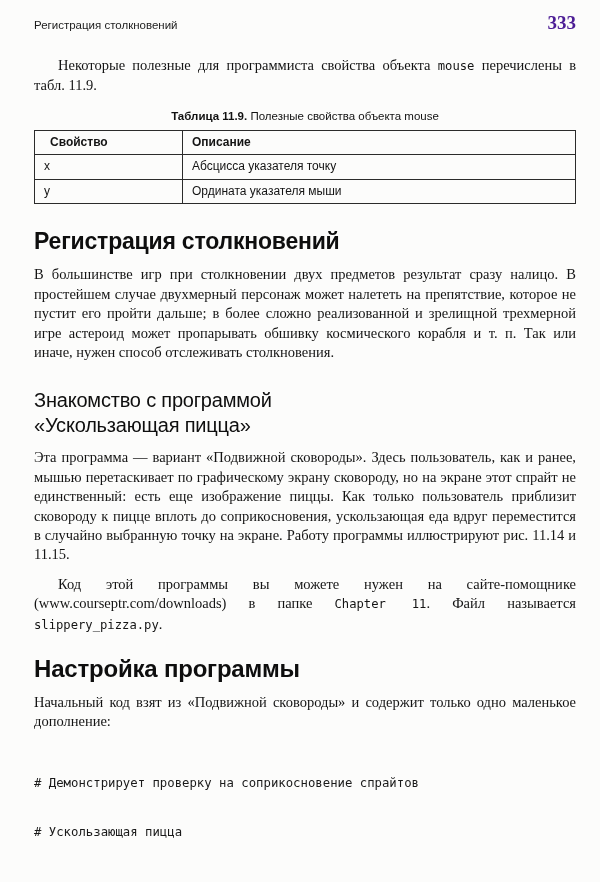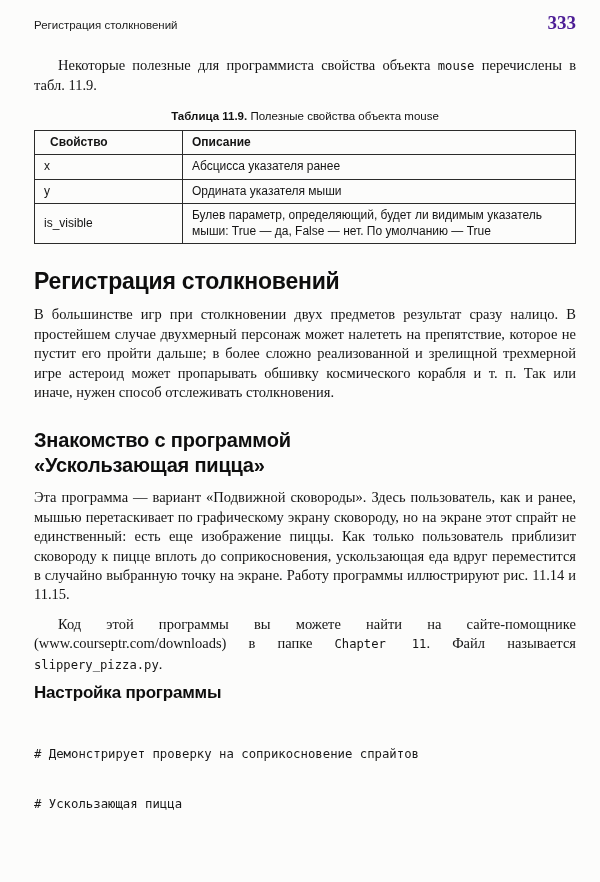--- a/index.html
+++ b/index.html
@@ -72,29 +72,29 @@
 
   
   h1.sec {
     font-family:"Liberation Sans", sans-serif;
     font-weight:bold; font-size:23px; color:#0e0e0e;
     letter-spacing:-0.2px;
     margin-top:24px;
   }
   h2.sec {
     font-family:"Liberation Sans", sans-serif;
-    font-weight:bold; font-size:20px; line-height:25px; color:#0e0e0e;
+    font-weight:normal; font-size:20px; line-height:25px; color:#0e0e0e;
     letter-spacing:-0.2px;
     margin-top:26px;
   }
   h3.sec {
     font-family:"Liberation Sans", sans-serif;
-    font-weight:bold; font-size:17px; color:#0e0e0e;
+    font-weight:bold; font-size:24px; color:#0e0e0e;
     letter-spacing:-0.2px;
-    margin-top:8px;
+    margin-top:20px;
   }
 
   
   .code-block {
     margin-top:10px;
     font-family:"DejaVu Sans Mono", monospace;
     font-size:12.3px; line-height:16.5px;
     color:#1a1a1a;
     white-space:pre;
   }
@@ -116,41 +116,38 @@
   <table class="props">
     <thead>
       <tr>
         <th class="col-prop">Свойство</th>
         <th>Описание</th>
       </tr>
     </thead>
     <tbody>
       <tr>
         <td class="mono">x</td>
-        <td>Абсцисса указателя ранее</td>
+        <td>Абсцисса указателя точку</td>
       </tr>
       <tr>
         <td class="mono">y</td>
         <td>Ордината указателя мыши</td>
-      </tr>
-      <tr>
-        <td class="mono">is_visible</td>
-        <td>Булев параметр, определяющий, будет ли видимым указатель мыши: True — да, False — нет. По умолчанию — True</td>
       </tr>
     </tbody>
   </table>
 
   <h1 class="sec">Регистрация столкновений</h1>
   <p class="body">В большинстве игр при столкновении двух предметов результат сразу налицо. В простейшем случае двухмерный персонаж может налететь на препятствие, которое не пустит его пройти дальше; в более сложно реализованной и зрелищной трехмерной игре астероид может пропарывать обшивку космического корабля и т. п. Так или иначе, нужен способ отслеживать столкновения.</p>
 
   <h2 class="sec"><span>Знакомство с программой</span><br><span>«Ускользающая пицца»</span></h2>
   <p class="body">Эта программа — вариант «Подвижной сковороды». Здесь пользователь, как и ранее, мышью перетаскивает по графическому экрану сковороду, но на экране этот спрайт не единственный: есть еще изображение пиццы. Как только пользователь приблизит сковороду к пицце вплоть до соприкосновения, ускользающая еда вдруг переместится в случайно выбранную точку на экране. Работу программы иллюстрируют рис. 11.14 и 11.15.</p>
-  <p class="body indent"><span>Код этой программы вы можете найти на сайте-помощнике (www.courseptr.com/downloads) в папке </span><code class="inline">Chapter 11</code><span>. Файл называется </span><code class="inline">slippery_pizza.py</code><span>.</span></p>
+  <p class="body indent"><span>Код этой программы вы можете нужен на сайте-помощнике (www.courseptr.com/downloads) в папке </span><code class="inline">Chapter 11</code><span>. Файл называется </span><code class="inline">slippery_pizza.py</code><span>.</span></p>
 
   <h3 class="sec">Настройка программы</h3>
+  <p class="body">Начальный код взят из «Подвижной сковороды» и содержит только одно маленькое дополнение:</p>
 
   <div class="code-block">
     <div class="codeline"># Демонстрирует проверку на соприкосновение спрайтов</div>
     <div class="codeline"># Ускользающая пицца</div>
     
     
     
   </div>
 
 </div>

